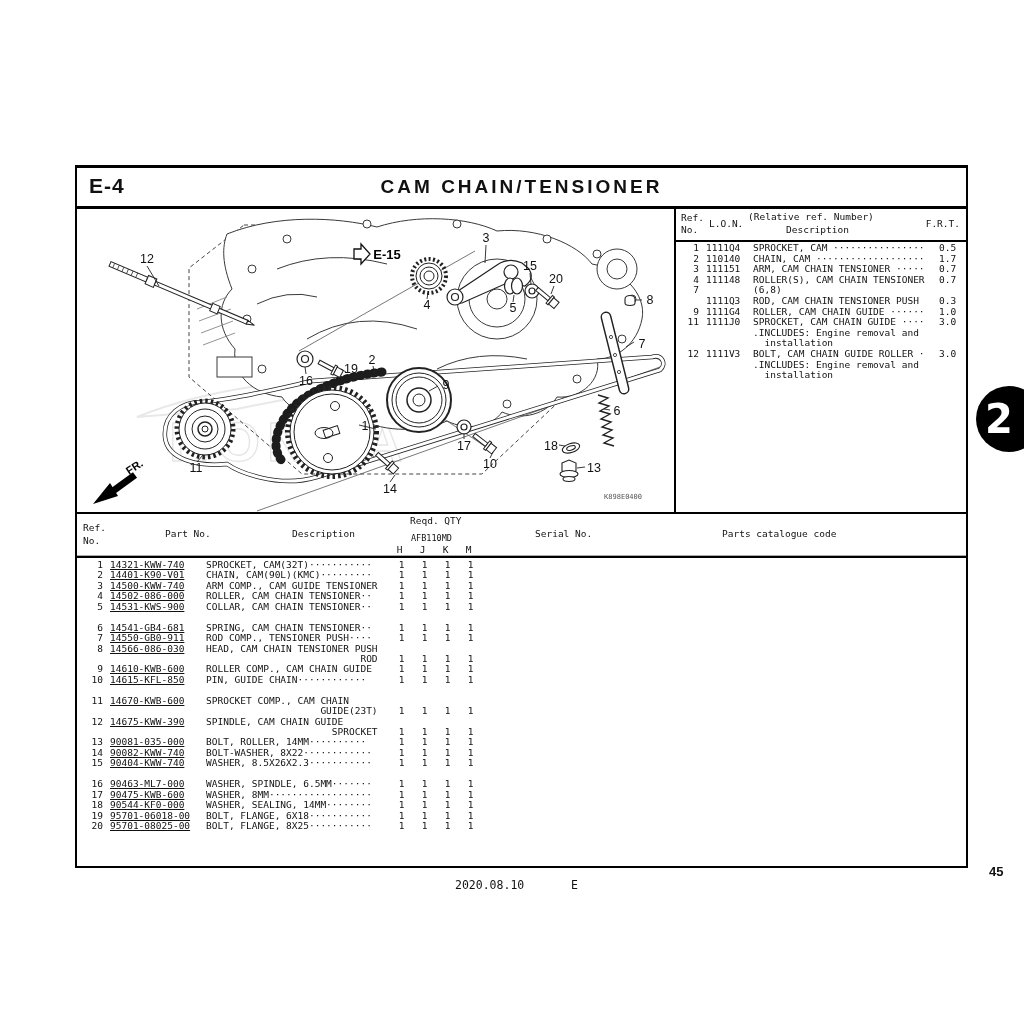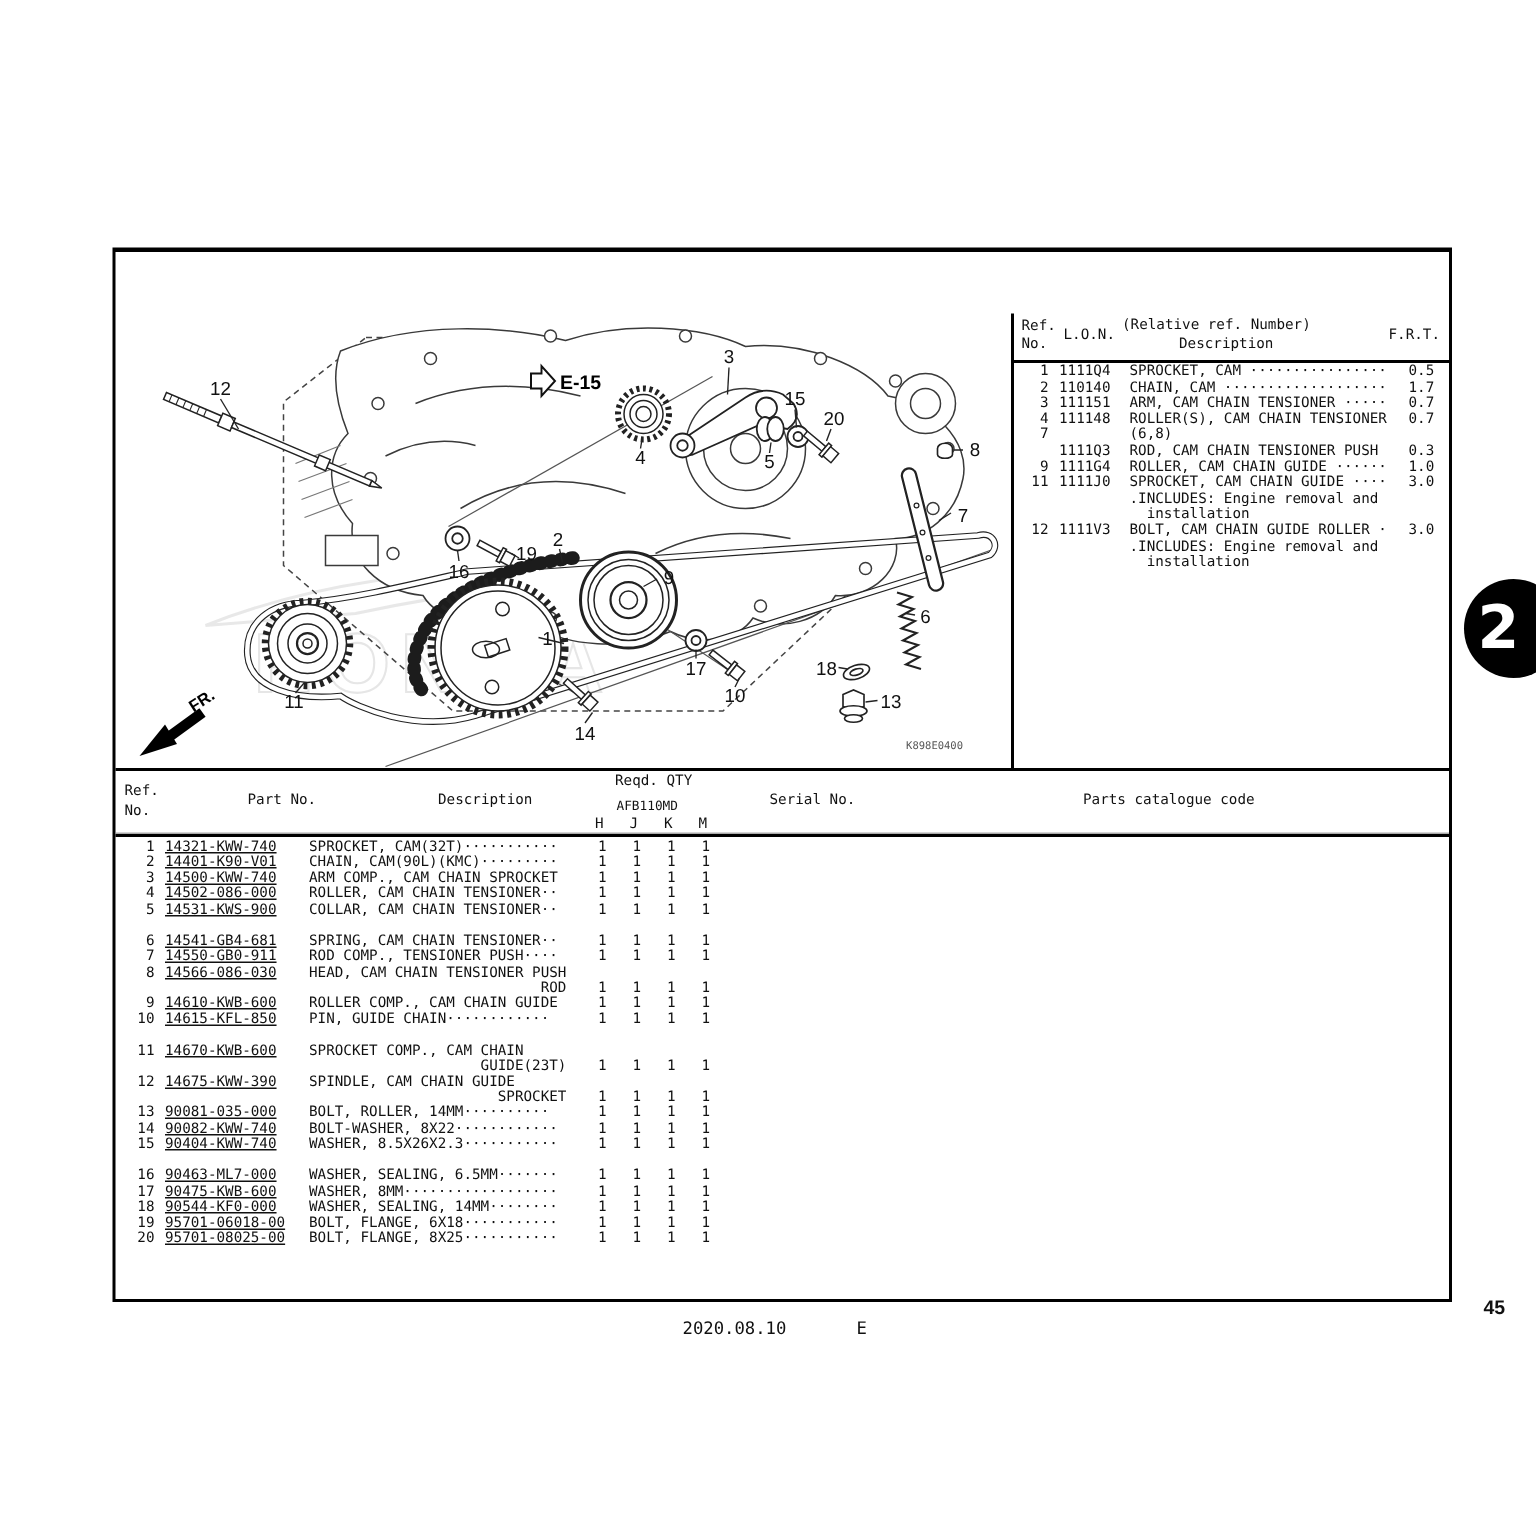--- a/index.html
+++ b/index.html
@@ -48,20 +48,24 @@
   svg text{font-family:"Liberation Sans",sans-serif;}
   .callout{font-size:12.5px;fill:#111;}
   .tiny{font-size:7px;fill:#555;font-family:"DejaVu Sans Mono",monospace;}
 </style>
 </head>
 <body>
 
 <div id="stage">
   <div class="page-box">
 
+    <div class="title-bar">
+      <div class="sec-code">E-4</div>
+      <div class="page-title">CAM CHAIN/TENSIONER</div>
+    </div>
 
     <div class="mid">
 
       <div class="diagram">
         <svg width="597" height="303" viewBox="0 0 597 303">
 
           <g opacity="0.55">
             <path d="M60,208 Q200,152 430,178 Q300,170 160,200 Z" fill="none" stroke="#d6d6d6" stroke-width="2"></path>
             <text x="92" y="252" font-size="56" font-weight="bold" letter-spacing="7" fill="none" stroke="#d2d2d2" stroke-width="1.4">HONDA</text>
           </g>
@@ -398,21 +402,21 @@
         <span style="left:6px;top:8px">Ref.</span>
         <span style="left:6px;top:21px">No.</span>
         <span style="left:88px;top:14px">Part No.</span>
         <span style="left:215px;top:14px">Description</span>
         <span style="left:333px;top:1px">Reqd. QTY</span>
         <span style="left:334px;top:19px;font-size:8.5px">AFB110MD</span>
         <span style="left:311px;top:30px;width:23px;text-align:center">H</span>
         <span style="left:334px;top:30px;width:23px;text-align:center">J</span>
         <span style="left:357px;top:30px;width:23px;text-align:center">K</span>
         <span style="left:380px;top:30px;width:23px;text-align:center">M</span>
-        <span style="left:436px;top:14px">Serial No.</span>
+        <span style="left:458px;top:14px">Serial No.</span>
         <span style="left:645px;top:14px">Parts catalogue code</span>
       </div>
       <div class="bt-rows">
         <div class="brow">
             <span class="c-ref">1</span>
             <span class="c-part">14321-KWW-740</span>
             <span class="c-desc">SPROCKET, CAM(32T)···········</span>
             <span class="c-q first">1</span>
             <span class="c-q">1</span>
             <span class="c-q">1</span>
@@ -423,21 +427,21 @@
             <span class="c-part">14401-K90-V01</span>
             <span class="c-desc">CHAIN, CAM(90L)(KMC)·········</span>
             <span class="c-q first">1</span>
             <span class="c-q">1</span>
             <span class="c-q">1</span>
             <span class="c-q">1</span>
           </div>
           <div class="brow">
             <span class="c-ref">3</span>
             <span class="c-part">14500-KWW-740</span>
-            <span class="c-desc">ARM COMP., CAM CHAIN SPROCKET</span>
+            <span class="c-desc">ARM COMP., CAM GUIDE TENSIONER</span>
             <span class="c-q first">1</span>
             <span class="c-q">1</span>
             <span class="c-q">1</span>
             <span class="c-q">1</span>
           </div>
           <div class="brow">
             <span class="c-ref">4</span>
             <span class="c-part">14502-086-000</span>
             <span class="c-desc">ROLLER, CAM CHAIN TENSIONER··</span>
             <span class="c-q first">1</span>
@@ -594,21 +598,21 @@
             <span class="c-part"></span>
             <span class="c-desc"></span>
             <span class="c-q first"></span>
             <span class="c-q"></span>
             <span class="c-q"></span>
             <span class="c-q"></span>
           </div>
           <div class="brow">
             <span class="c-ref">16</span>
             <span class="c-part">90463-ML7-000</span>
-            <span class="c-desc">WASHER, SEALING, 6.5MM·······</span>
+            <span class="c-desc">WASHER, SPINDLE, 6.5MM·······</span>
             <span class="c-q first">1</span>
             <span class="c-q">1</span>
             <span class="c-q">1</span>
             <span class="c-q">1</span>
           </div>
           <div class="brow">
             <span class="c-ref">17</span>
             <span class="c-part">90475-KWB-600</span>
             <span class="c-desc">WASHER, 8MM··················</span>
             <span class="c-q first">1</span>

